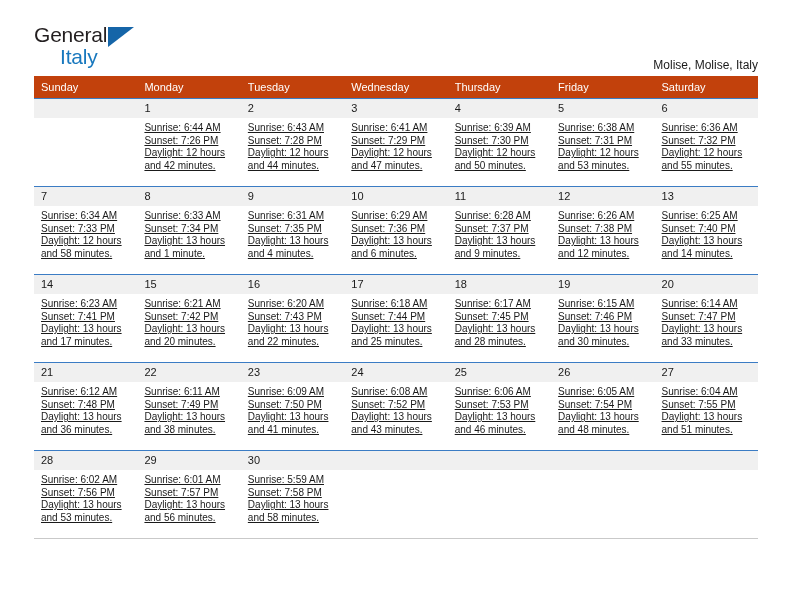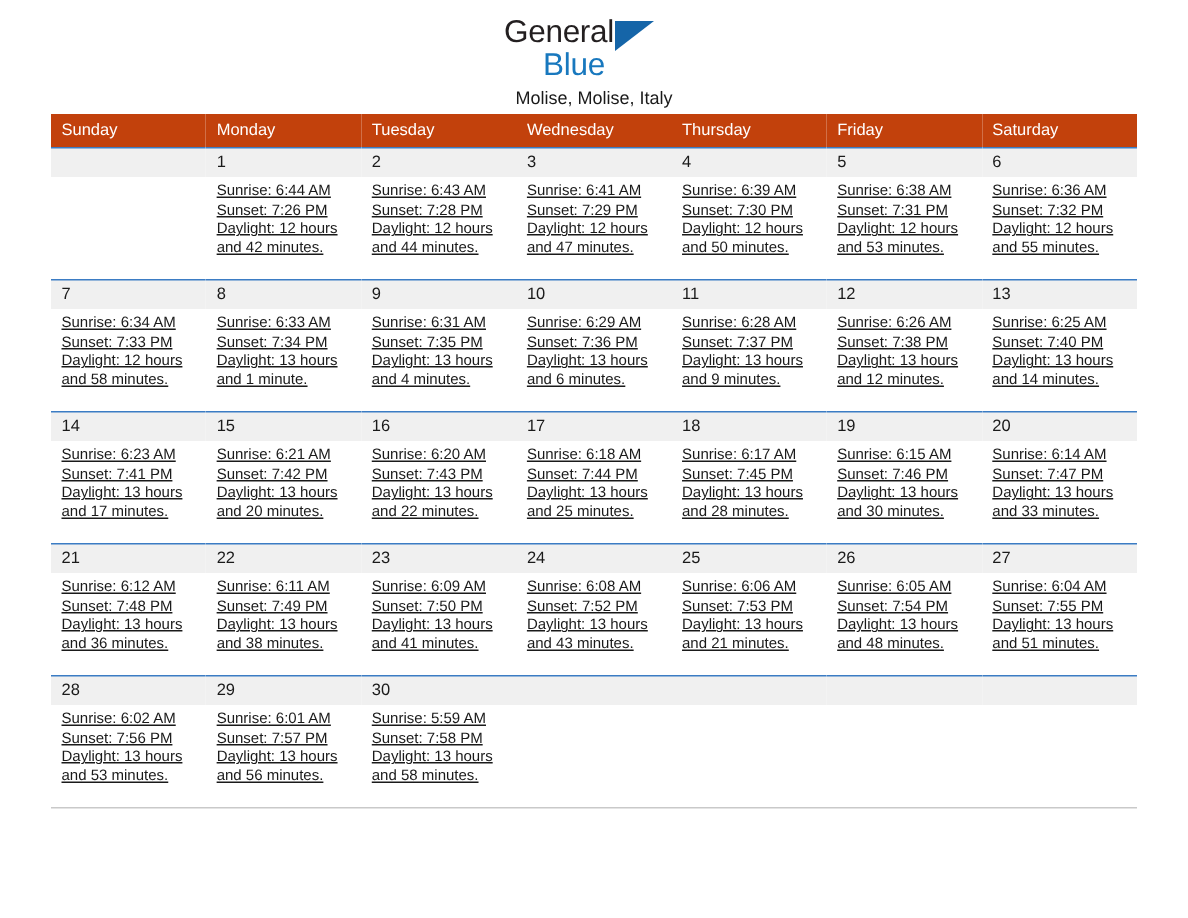--- a/index.html
+++ b/index.html
@@ -18,26 +18,25 @@
     position: relative;
     width: 792px;
     height: 612px;
     box-sizing: border-box;
     padding: 0 34px;
   }
 
   
   .topbar {
     display: flex;
-    align-items: center;
+    align-items: flex-end;
     justify-content: space-between;
     padding-top: 11px;
     height: 72px;
     box-sizing: border-box;
-    flex-direction: column;
   }
   .logo {
     position: relative;
     width: 120px;
     height: 48px;
     line-height: 1;
     user-select: none;
   }
   .logo-general {
     font-size: 21px;
@@ -142,21 +141,21 @@
 </head>
 <body>
 
 <div class="page">
 
   <div class="topbar">
 
     <div class="logo">
       <span class="logo-general">General</span>
       <span class="logo-tri"></span>
-      <span class="logo-blue">Blue</span>
+      <span class="logo-blue">Italy</span>
     </div>
 
     <div class="title-block">
       <div class="cal-subtitle">Molise, Molise, Italy</div>
     </div>
 
   </div>
 
   <table class="calendar">
     <thead>
@@ -396,21 +395,21 @@
               <div>Daylight: 13 hours</div>
               <div>and 43 minutes.</div>
             </div>
           </td>
           <td class="daycell">
             <div class="daynum-band">25</div>
             <div class="dayinfo">
               <div>Sunrise: 6:06 AM</div>
               <div>Sunset: 7:53 PM</div>
               <div>Daylight: 13 hours</div>
-              <div>and 21 minutes.</div>
+              <div>and 46 minutes.</div>
             </div>
           </td>
           <td class="daycell">
             <div class="daynum-band">26</div>
             <div class="dayinfo">
               <div>Sunrise: 6:05 AM</div>
               <div>Sunset: 7:54 PM</div>
               <div>Daylight: 13 hours</div>
               <div>and 48 minutes.</div>
             </div>

